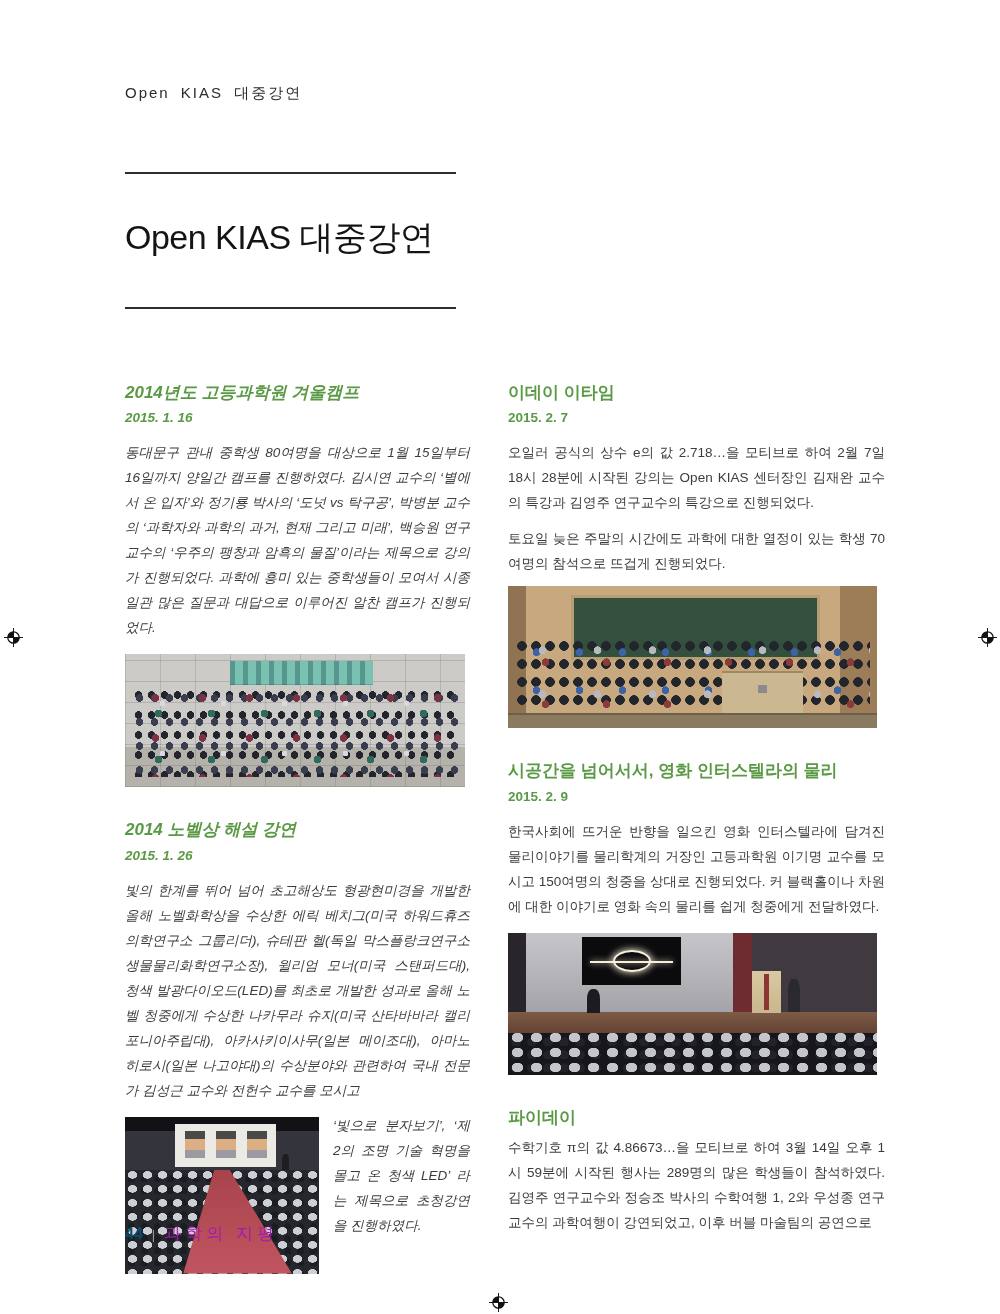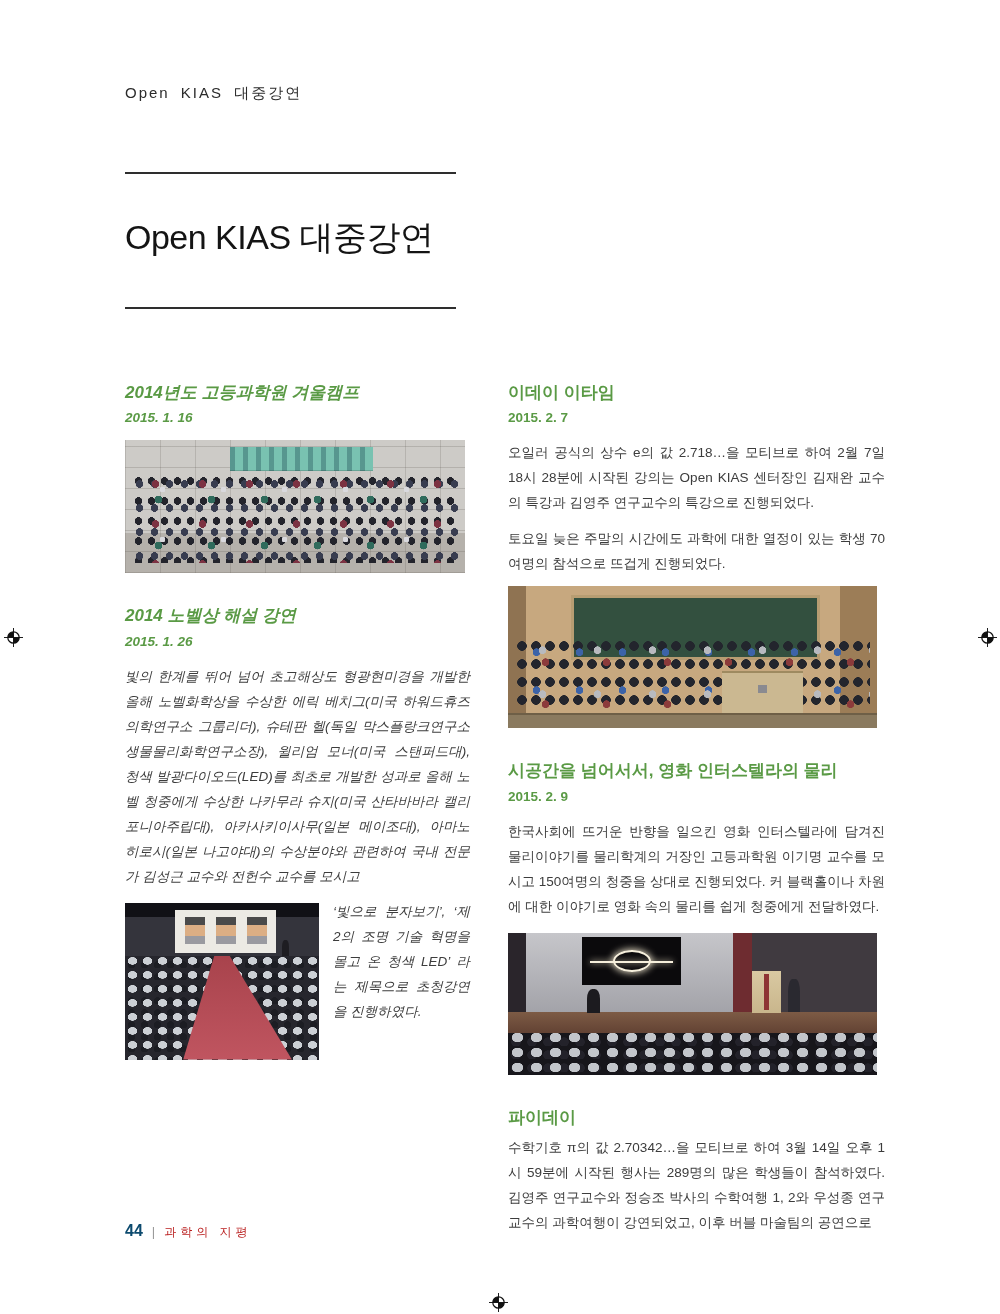--- a/index.html
+++ b/index.html
@@ -38,21 +38,21 @@
     text-align:justify;
   }
   p.body + p.body{margin-top:11px;}
   .wrap-row{display:flow-root; margin-top:10px;}
   .wrap-row .photo2{float:left; margin:4px 14px 2px 0;}
   
   .footer{position:absolute; left:125px; top:1222px; font-size:13px; color:#333;
     display:flex; align-items:baseline;}
   .footer .pageno{font-size:16px; font-weight:bold; color:#0c4a6e;}
   .footer .sep{margin:0 9px; color:#999; font-weight:300;}
-  .footer .pub{letter-spacing:4px; font-size:12px; color:#b91c1c;}
+  .footer .pub{letter-spacing:4px; font-size:17px; color:#a21caf;}
   
   .regmark{position:absolute; width:19px; height:19px;}
   .rm-left{left:4px; top:628px;}
   .rm-right{left:978px; top:628px;}
   .rm-bottom{left:489px; top:1293px;}
   
   .photo{position:relative; overflow:hidden;}
   
   .photo1{
     width:340px; height:133px; margin-top:14px;
@@ -175,20 +175,21 @@
     <div class="rule"></div>
     <h1 class="page-title">Open KIAS 대중강연</h1>
     <div class="rule"></div>
   </div>
 
   <div class="col col-left">
 
     <section class="article">
       <h2 class="art-title">2014년도 고등과학원 겨울캠프</h2>
       <div class="art-date">2015. 1. 16</div>
+      <p class="body">동대문구 관내 중학생 80여명을 대상으로 1월 15일부터 16일까지 양일간 캠프를 진행하였다. 김시연 교수의 ‘별에서 온 입자’와 정기룡 박사의 ‘도넛 vs 탁구공’, 박병분 교수의 ‘과학자와 과학의 과거, 현재 그리고 미래’, 백승원 연구교수의 ‘우주의 팽창과 암흑의 물질’이라는 제목으로 강의가 진행되었다. 과학에 흥미 있는 중학생들이 모여서 시종일관 많은 질문과 대답으로 이루어진 알찬 캠프가 진행되었다.</p>
       <div class="photo photo1">
         <div class="p1-banner"></div>
         <div class="p1-crowd"></div>
       </div>
     </section>
 
     <section class="article">
       <h2 class="art-title">2014 노벨상 해설 강연</h2>
       <div class="art-date">2015. 1. 26</div>
       <p class="body">빛의 한계를 뛰어 넘어 초고해상도 형광현미경을 개발한 올해 노벨화학상을 수상한 에릭 베치그(미국 하워드휴즈의학연구소 그룹리더), 슈테판 헬(독일 막스플랑크연구소 생물물리화학연구소장), 윌리엄 모너(미국 스탠퍼드대), 청색 발광다이오드(LED)를 최초로 개발한 성과로 올해 노벨 청중에게 수상한 나카무라 슈지(미국 산타바바라 캘리포니아주립대), 아카사키이사무(일본 메이조대), 아마노 히로시(일본 나고야대)의 수상분야와 관련하여 국내 전문가 김성근 교수와 전헌수 교수를 모시고</p>
@@ -237,21 +238,21 @@
         <div class="p4-stage"></div>
         <div class="p4-podium"></div>
         <div class="p4-speaker1"></div>
         <div class="p4-speaker2"></div>
         <div class="p4-aud"></div>
       </div>
     </section>
 
     <section class="article">
       <h2 class="art-title">파이데이</h2>
-      <p class="body">수학기호 π의 값 2.70342…을 모티브로 하여 3월 14일 오후 1시 59분에 시작된 행사는 289명의 많은 학생들이 참석하였다. 김영주 연구교수와 정승조 박사의 수학여행 1, 2와 우성종 연구교수의 과학여행이 강연되었고, 이후 버블 마술팀의 공연으로</p>
+      <p class="body">수학기호 π의 값 4.86673…을 모티브로 하여 3월 14일 오후 1시 59분에 시작된 행사는 289명의 많은 학생들이 참석하였다. 김영주 연구교수와 정승조 박사의 수학여행 1, 2와 우성종 연구교수의 과학여행이 강연되었고, 이후 버블 마술팀의 공연으로</p>
     </section>
 
   </div>
 
   <div class="footer">
     <span class="pageno">44</span>
     <span class="sep">|</span>
     <span class="pub">과학의 지평</span>
   </div>
 

